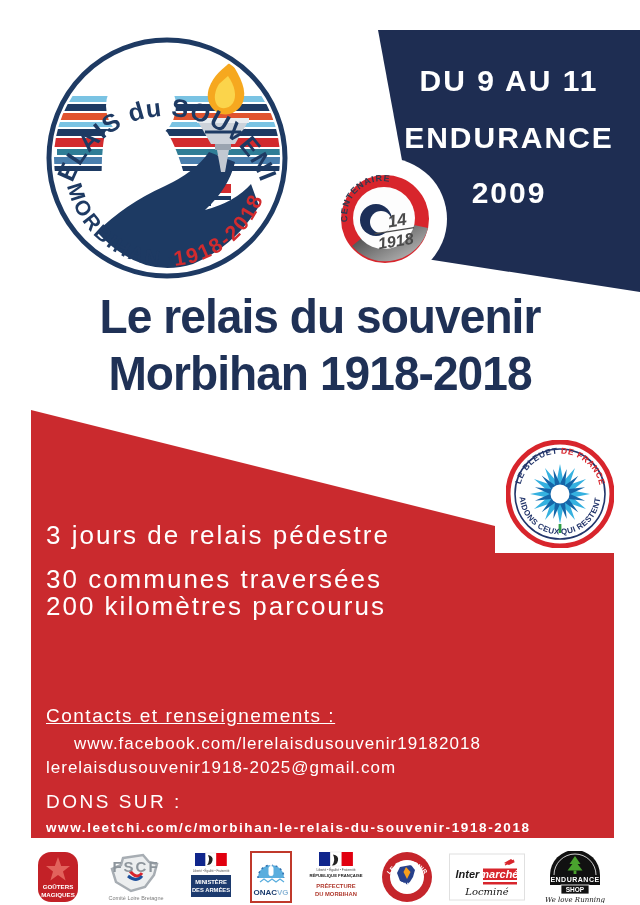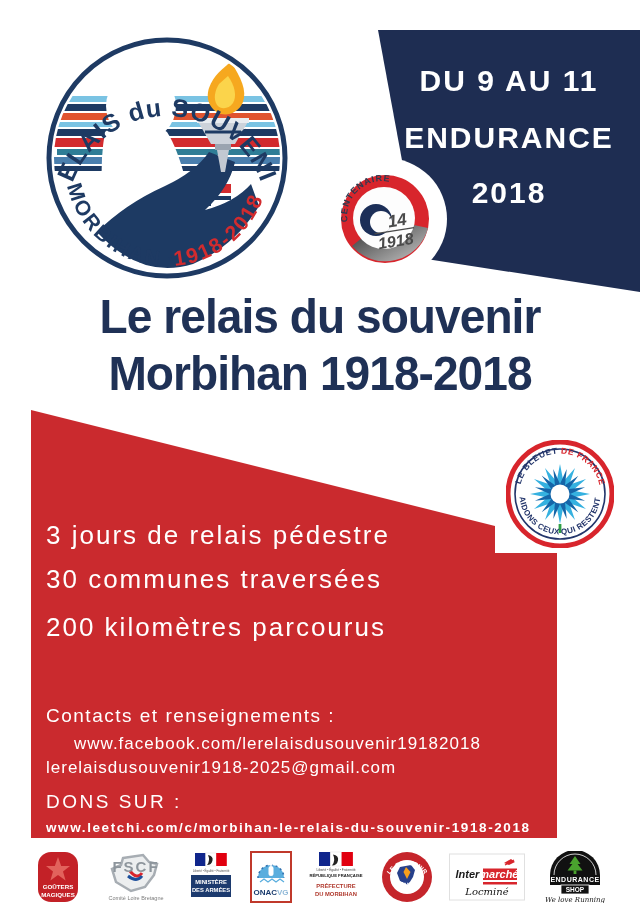--- a/index.html
+++ b/index.html
@@ -28,48 +28,48 @@
   
   .mainlogo{position:absolute;left:43px;top:34px;}
   
   .title{
     position:absolute;left:0;top:288px;width:640px;margin:0;
     text-align:center;color:#1f3156;font-weight:bold;font-size:48px;
     line-height:57px;letter-spacing:-1px;transform:scaleX(.96);
   }
   
   .redblock{
-    position:absolute;left:31px;top:410px;width:526px;height:428px;
+    position:absolute;left:31px;top:410px;width:583px;height:428px;
     background:#ca2a2e;
     clip-path:polygon(0 0,464px 116px,464px 143px,583px 143px,583px 428px,0 428px);
   }
   .redblock span{position:absolute;left:15px;color:#fff;white-space:nowrap;}
   .rl{font-size:26px;letter-spacing:2px;font-weight:300;}
-  .rl1{top:110px}.rl2{top:154px}.rl3{top:202px}.rl4{top:242px}
-  .rc-head{top:295px;font-size:19px;letter-spacing:1.5px;}
+  .rl1{top:110px}.rl2{top:154px}.rl3{top:181px}.rl4{top:242px}
+  .rc-head{top:295px;font-size:19px;letter-spacing:1.5px;text-decoration:underline;}
   .rc-fb{top:324px;font-size:17px;letter-spacing:1px;margin-left:28px;}
   .rc-mail{top:348px;font-size:17px;letter-spacing:1px;}
   .rc-dons{top:381px;font-size:19px;letter-spacing:2.5px;font-weight:normal;}
   .rc-leetchi{top:410px;font-size:13.5px;letter-spacing:1.6px;font-weight:bold;}
   .bleuet{position:absolute;left:506px;top:440px;}
   
   .sponsors{
     position:absolute;left:34px;top:851px;width:574px;height:54px;
     display:flex;justify-content:space-between;
   }
 </style>
 </head>
 <body>
 
 <div class="poster">
 
   <div class="datebox">
     <span class="d1">DU 9 AU 11</span>
     <span class="d2">ENDURANCE</span>
-    <span class="d3">2018</span>
+    <span class="d3">2009</span>
   </div>
   <div class="badge-notch"></div>
 
   <svg class="badge" width="90" height="90" viewBox="0 0 90 90">
     <defs>
       <linearGradient id="bgrad" x1="0" y1="0" x2="1" y2="1">
         <stop offset="0" stop-color="#262626"></stop>
           <stop offset="1" stop-color="#c9c9c9"></stop>
       </linearGradient>
       <path id="centArc" d="M 11,58 A 35,35 0 0 1 60,12" fill="none"></path>

